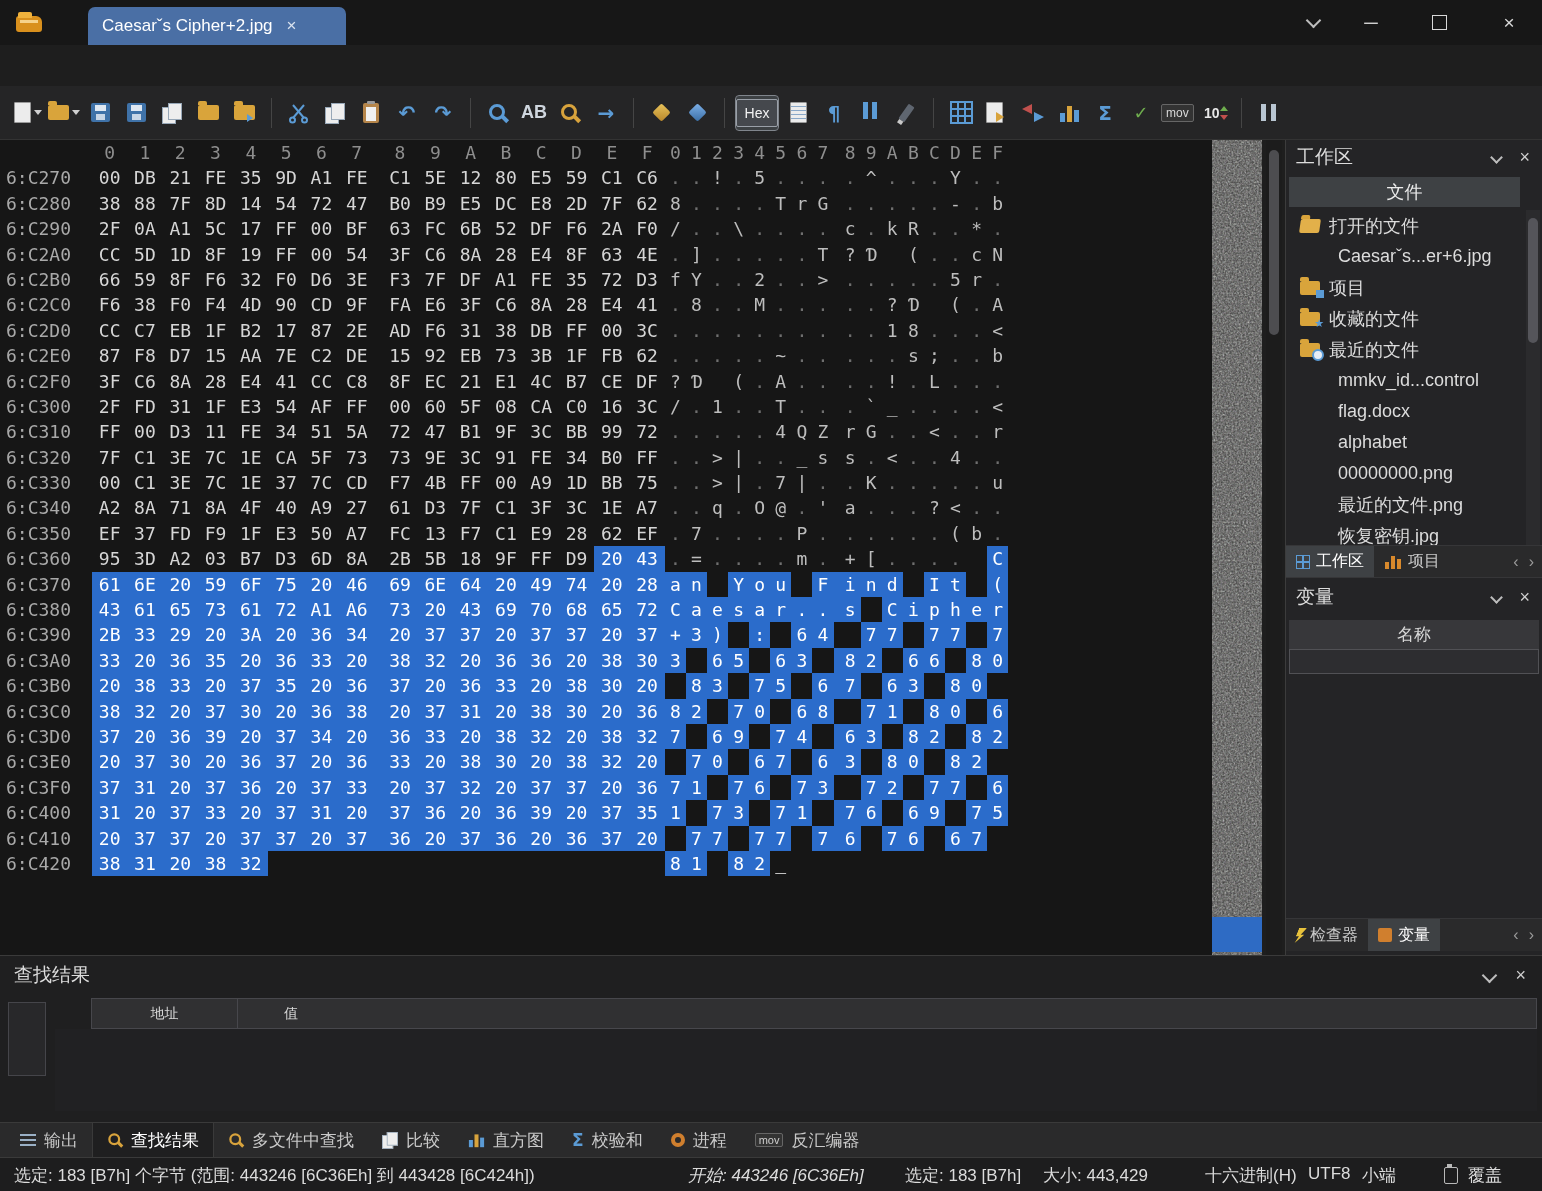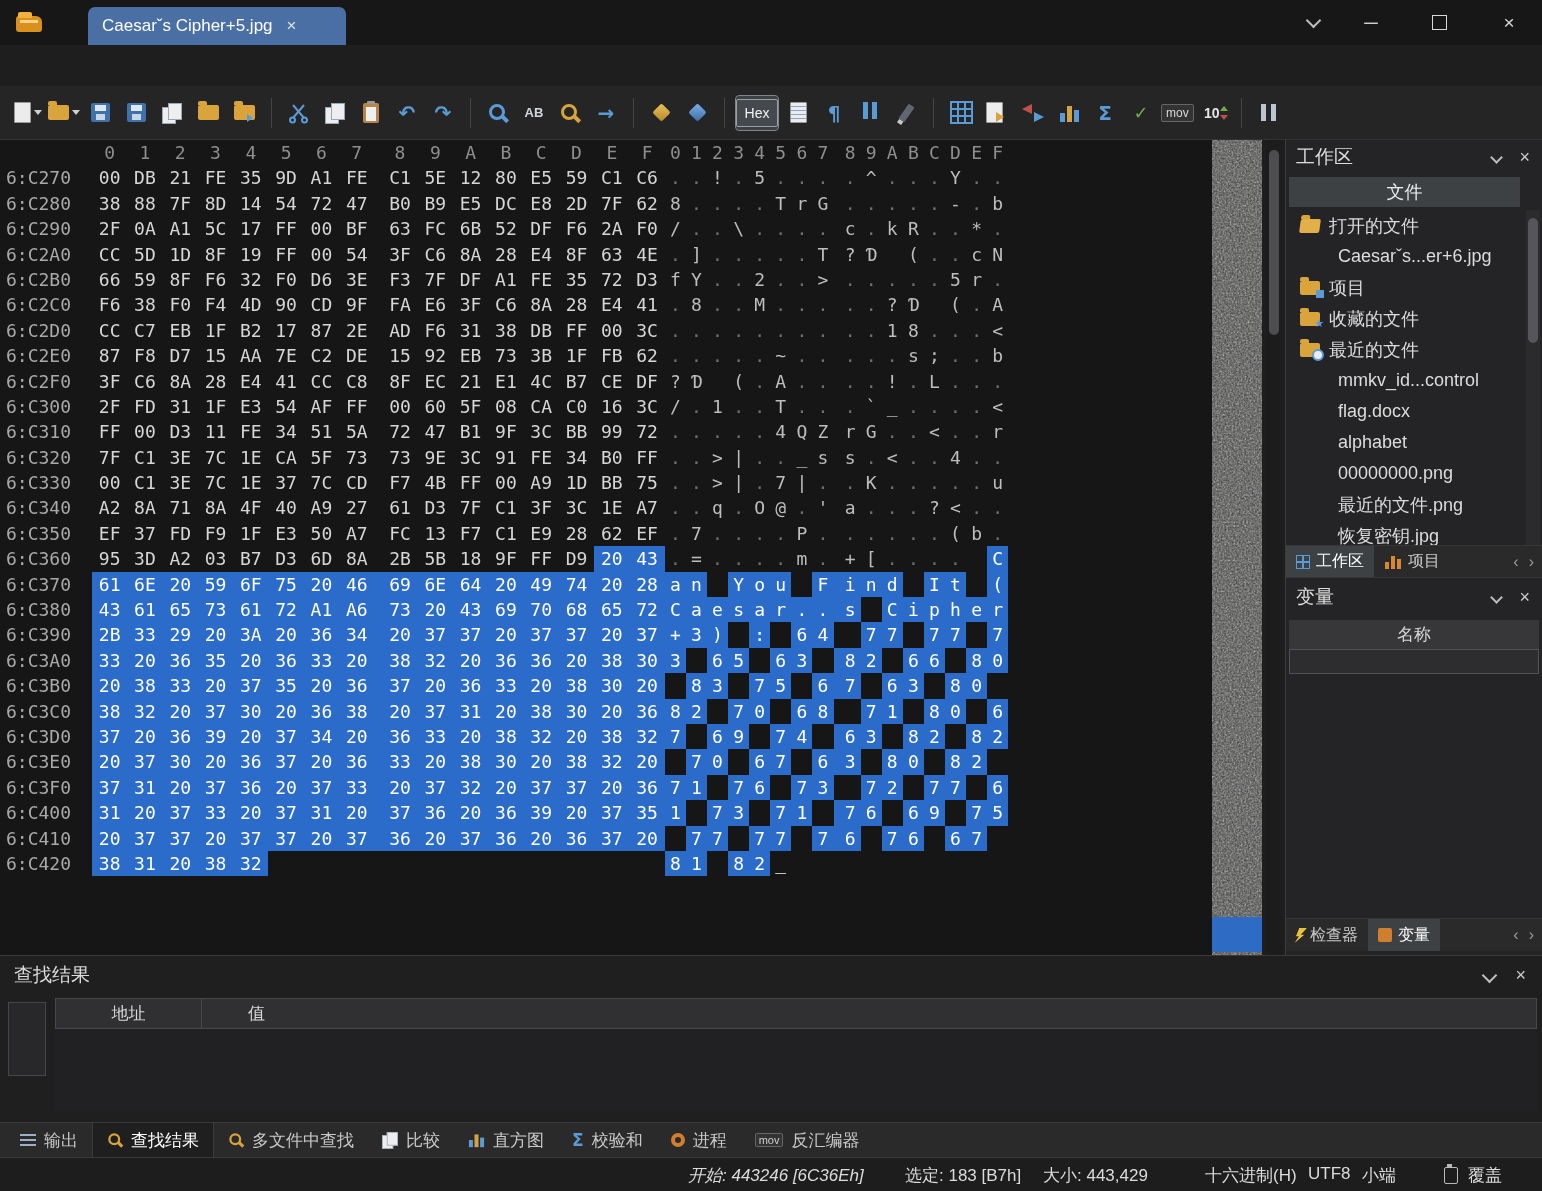--- a/index.html
+++ b/index.html
@@ -42,21 +42,21 @@
   .ipg::before,.ipg::after{content:"";position:absolute;width:12px;height:15px;background:#eee;border:1px solid #98a8b8;}
   .ipg::before{left:0;top:4px;}.ipg::after{left:6px;top:0;}
   .icl{width:16px;height:20px;background:#b5854a;border-radius:2px;position:relative;display:inline-block;}
   .icl::before{content:"";position:absolute;left:3px;top:4px;right:3px;bottom:2px;background:#f0f0f0;}
   .icl::after{content:"";position:absolute;left:4px;top:-2px;width:8px;height:3px;background:#999;border-radius:1px;}
   .isr{width:22px;height:22px;position:relative;display:inline-block;}
   .isr::before{content:"";position:absolute;left:2px;top:2px;width:10px;height:10px;border:3px solid #5b9bd5;border-radius:50%;}
   .isr::after{content:"";position:absolute;left:14px;top:15px;width:8px;height:3.5px;background:#5b9bd5;transform:rotate(45deg);}
   .isr.gold::before{border-color:#d8a33c;}.isr.gold::after{background:#d8a33c;}
   .gly{font-size:20px;color:#5b9bd5;font-weight:bold;font-family:"DejaVu Sans",sans-serif;line-height:1;}
-  .glysm{font-size:13px;color:#cfd6de;font-weight:bold;letter-spacing:0;}
+  .glysm{font-size:18px;color:#cfd6de;font-weight:bold;letter-spacing:0;}
   .glygreen{font-size:18px;color:#6fae4e;font-weight:bold;}
   .idi{width:13px;height:13px;transform:rotate(45deg);display:inline-block;border-radius:2px;}
   .idi.gold{background:linear-gradient(135deg,#e8c35a,#b8862a);}
   .idi.blue{background:linear-gradient(135deg,#7db0e8,#3a6ea5);}
   .ihex{display:inline-flex;align-items:center;justify-content:center;width:40px;height:26px;border:1px solid #9aa0a8;background:#45484d;color:#f2f2f2;font-size:14px;border-radius:2px;}
   .icolz i{display:inline-block;width:5px;height:17px;background:#5b9bd5;margin:0 2px;}
   .imk{width:7px;height:18px;background:#5f6670;transform:rotate(35deg);display:inline-block;border-radius:1px;position:relative;}
   .imk::after{content:"";position:absolute;bottom:-4px;left:1px;width:5px;height:4px;background:#c8c8c8;}
   .icalc{width:19px;height:19px;display:inline-block;border:2px solid #5b9bd5;box-sizing:content-box;
     background:linear-gradient(to right,transparent 0 5px,#5b9bd5 5px 7px,transparent 7px 12px,#5b9bd5 12px 14px,transparent 14px),
@@ -134,21 +134,21 @@
   .wsic-bars i{width:4px;margin:0 1px;background:#d8892c;display:inline-block;}
   .wsic-bars i:nth-child(1){height:7px;}.wsic-bars i:nth-child(2){height:13px;}.wsic-bars i:nth-child(3){height:10px;}
   .ilight{width:8px;height:15px;background:#e8c23c;transform:skewX(-22deg);display:inline-block;clip-path:polygon(0 0,100% 0,55% 45%,100% 45%,20% 100%,40% 55%,0 55%);}
   .ivarbox{width:14px;height:14px;background:#d07f2e;border-radius:2px;display:inline-block;}
 
   
   #findpanel{position:absolute;left:0;top:955px;width:100%;height:167px;background:#1f1f20;border-top:1px solid #3a3a3a;box-sizing:border-box;}
   #fp-title{position:absolute;left:0;top:0;width:100%;height:38px;display:flex;align-items:center;padding:0 14px;box-sizing:border-box;font-size:19px;color:#ddd;}
   #fp-gutter{position:absolute;left:8px;top:46px;width:38px;height:74px;background:#28282a;border:1px solid #45454a;box-sizing:border-box;}
   #fp-table{position:absolute;left:55px;top:42px;right:5px;height:115px;}
-  #fp-head{height:31px;background:#303032;border:1px solid #47474c;box-sizing:border-box;display:flex;font-size:17px;color:#d8d8d8;}
+  #fp-head{height:31px;background:#303032;border:1px solid #47474c;box-sizing:border-box;display:flex;font-size:14px;color:#d8d8d8;margin-left:36px;}
   .fp-c1{width:145px;display:flex;align-items:center;justify-content:center;border-right:1px solid #47474c;}
   .fp-c2{flex:1;display:flex;align-items:center;padding-left:46px;}
   #fp-body{height:82px;background:#212123;}
 
   
   #bottomtabs{position:absolute;left:0;top:1122px;width:100%;height:35px;background:#2a2a2b;border-top:1px solid #3a3a3a;
               display:flex;align-items:stretch;box-sizing:border-box;padding-left:6px;}
   .btab{display:flex;align-items:center;gap:8px;padding:0 14px;font-size:17px;color:#c9c9c9;}
   .btab.sel{background:#1f1f20;color:#fff;border-left:1px solid #3a3a3a;border-right:1px solid #3a3a3a;}
   .bt-output{width:16px;height:13px;background:repeating-linear-gradient(#9ab0c6 0 2px,transparent 2px 5px);}
@@ -173,21 +173,21 @@
 
 <div id="app">
 
   <div id="titlebar">
     <div class="appicon">
         <i class="b1"></i>
         <i class="b2"></i>
         <i class="b3"></i>
       </div>
     <div class="doc-tab">
-      <span>Caesarˇs Cipher+5.jpg</span>
+      <span>Caesarˇs Cipher+2.jpg</span>
       <span class="tab-close">×</span>
     </div>
     <div class="wc" style="left:1290px;">
         <span class="chev" style="margin-top:-4px;"></span>
       </div>
     <div class="wc" style="left:1348px;">─</div>
     <div class="wc" style="left:1416px;">
         <span class="sq"></span>
       </div>
     <div class="wc" style="left:1486px;">×</div>
@@ -510,20 +510,21 @@
         <span class="bt-gear"></span>
         <span>进程</span>
       </div>
       <div class="btab">
         <span class="bt-mov">mov</span>
         <span>反汇编器</span>
       </div>
     </div>
 
   <div id="statusbar">
+    <span class="st s1">选定: 183 [B7h] 个字节 (范围: 443246 [6C36Eh] 到 443428 [6C424h])</span>
     <span class="st s2">开始: 443246 [6C36Eh]</span>
     <span class="st s3">选定: 183 [B7h]</span>
     <span class="st s4">大小: 443,429</span>
     <span class="st s5">十六进制(H)</span>
     <span class="st s6">UTF8</span>
     <span class="st s7">小端</span>
     <span class="st-ic"></span>
     <span class="st s8">覆盖</span>
   </div>
 </div>

